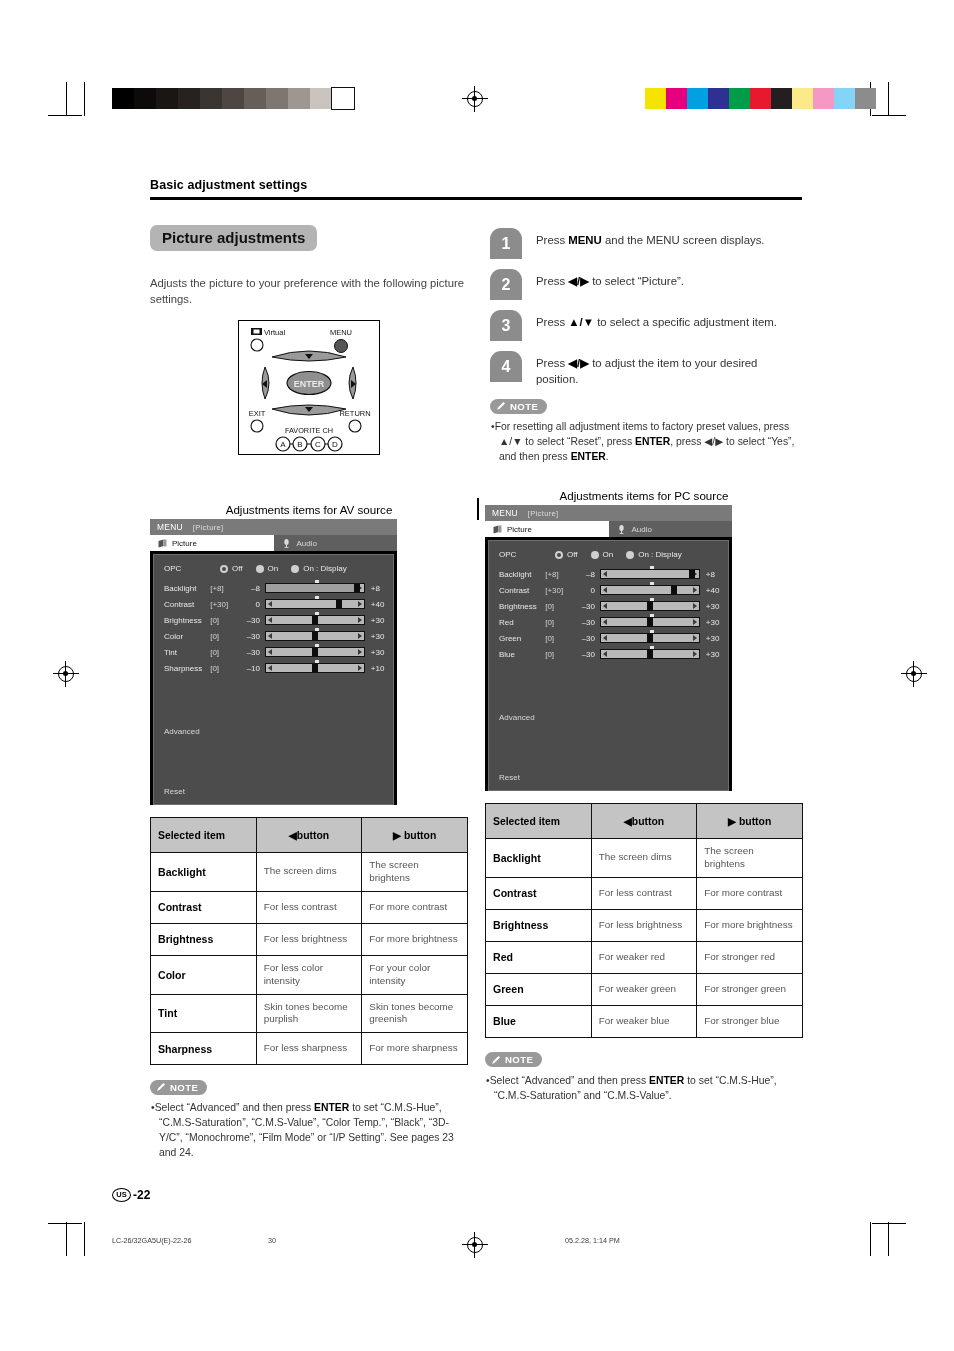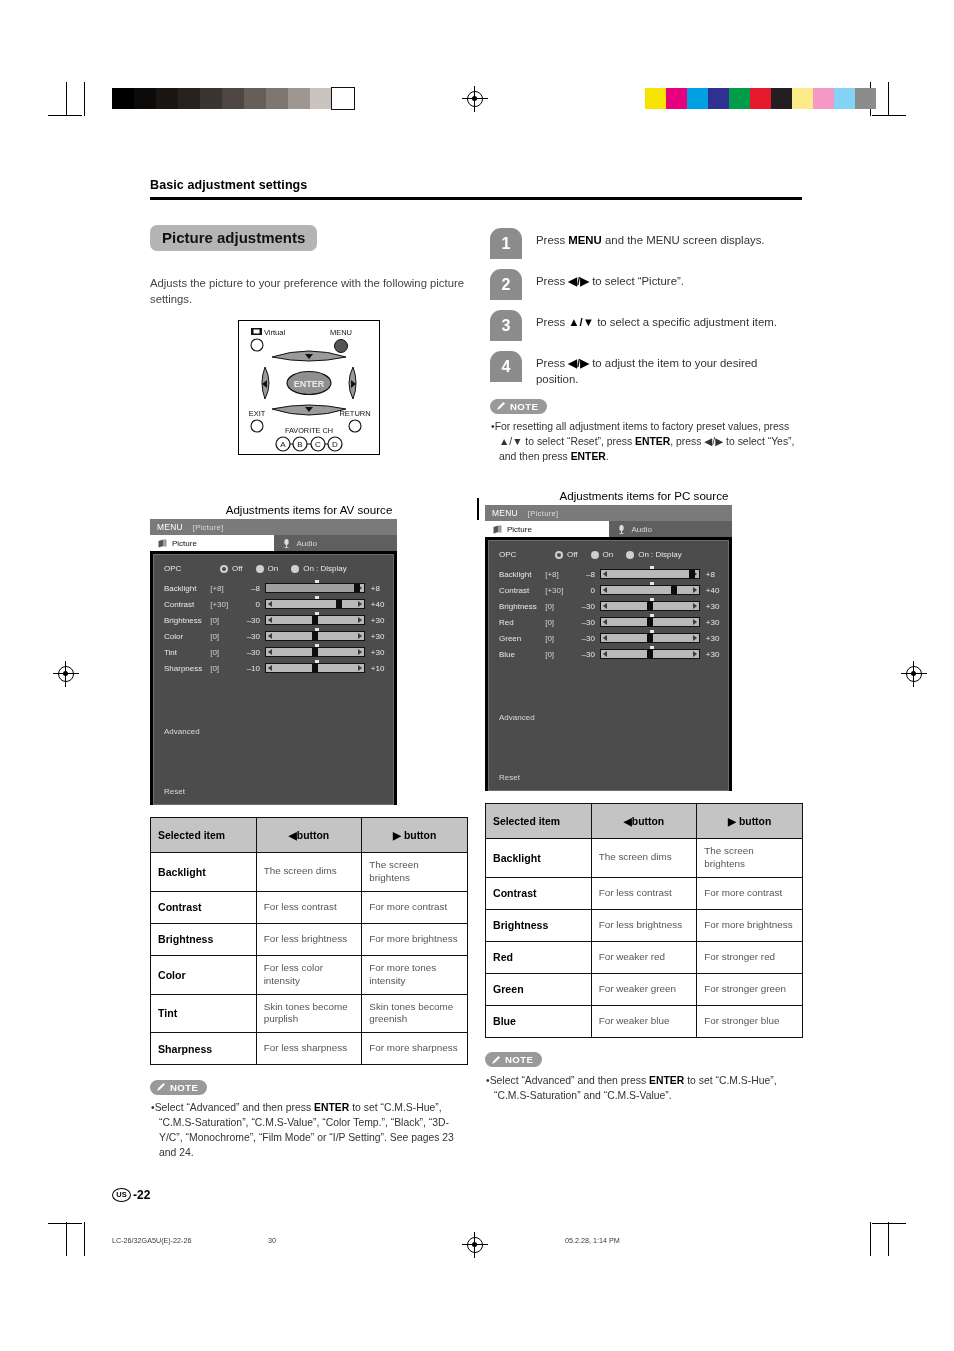--- a/index.html
+++ b/index.html
@@ -406,21 +406,21 @@
             <td class="desc">For more contrast</td>
           </tr>
           <tr>
             <td class="item">Brightness</td>
             <td class="desc">For less brightness</td>
             <td class="desc">For more brightness</td>
           </tr>
           <tr>
             <td class="item">Color</td>
             <td class="desc">For less color intensity</td>
-            <td class="desc">For more tones intensity</td>
+            <td class="desc">For your color intensity</td>
           </tr>
           <tr>
             <td class="item">Tint</td>
             <td class="desc">Skin tones become purplish</td>
             <td class="desc">Skin tones become greenish</td>
           </tr>
           <tr>
             <td class="item">Sharpness</td>
             <td class="desc">For less sharpness</td>
             <td class="desc">For more sharpness</td>

